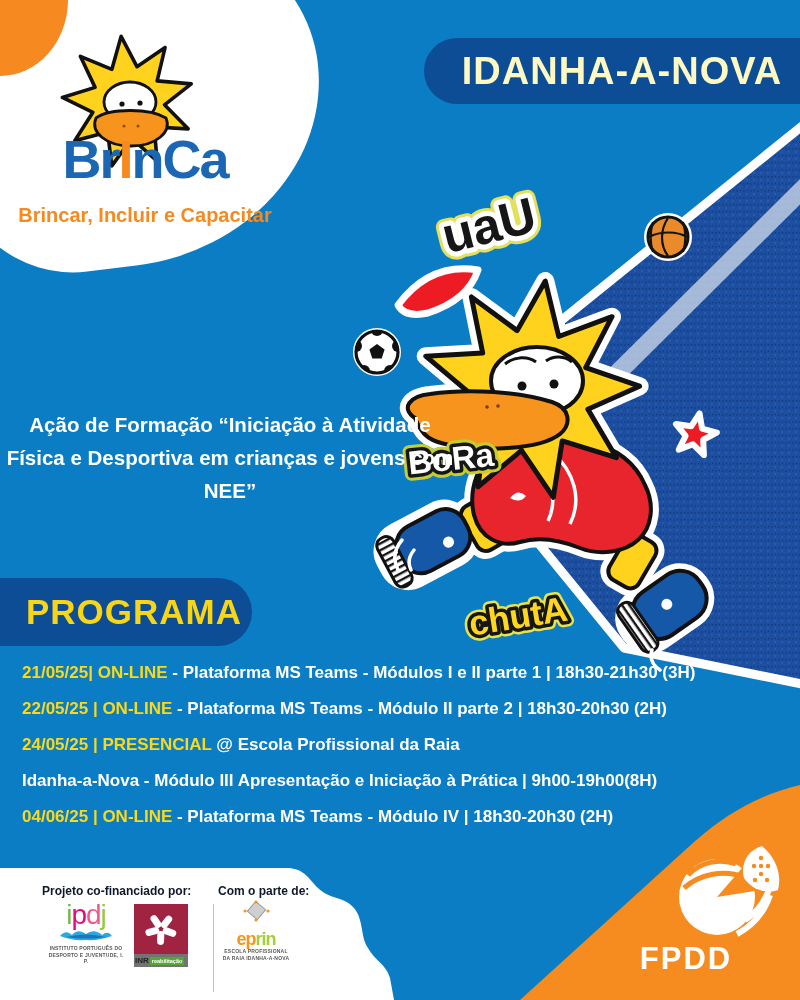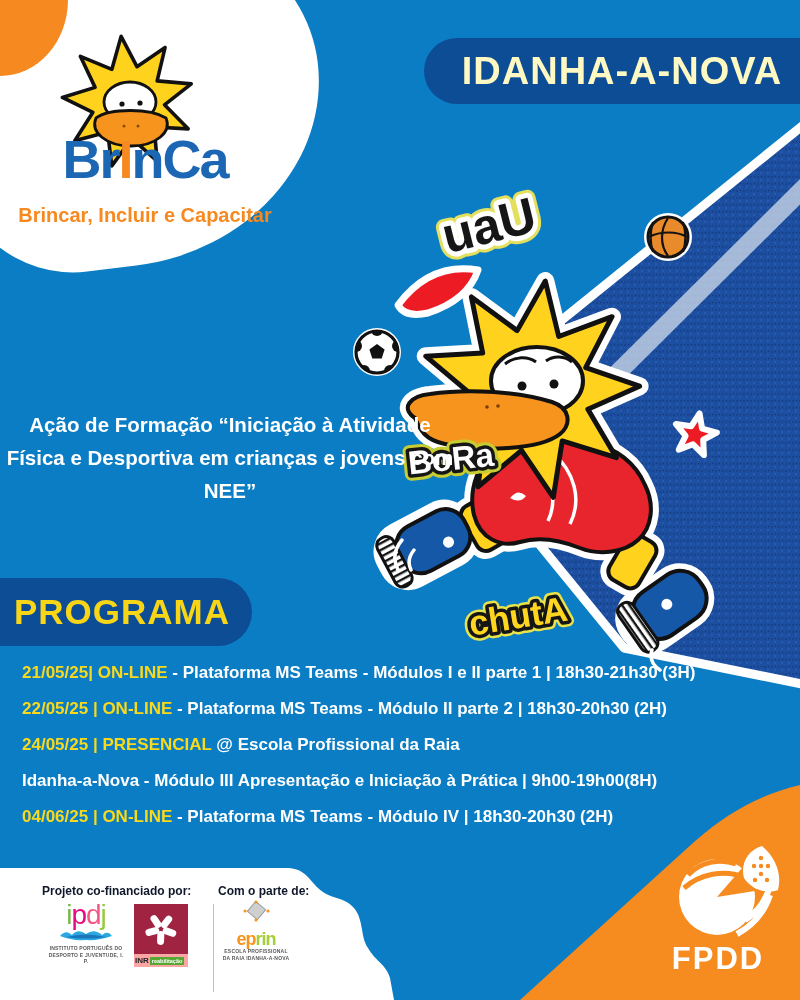--- a/index.html
+++ b/index.html
@@ -14,46 +14,46 @@
                font-size:54px;font-weight:800;letter-spacing:-2px;color:#1c67b4;line-height:1;}
   .brinca-word .mid{color:#f6891f;}
   .brinca-tag{position:absolute;left:16px;top:204px;width:258px;text-align:center;
               font-size:20px;font-weight:800;color:#f6891f;}
   
   .loc-banner{position:absolute;left:424px;top:38px;width:396px;height:66px;background:#0d4d95;
               border-radius:33px 0 0 33px;display:flex;align-items:center;justify-content:center;}
   .loc-banner span{color:#fef9c3;font-size:38px;font-weight:800;letter-spacing:1px;}
   .prog-banner{position:absolute;left:0;top:578px;width:252px;height:68px;background:#0d4d95;
                border-radius:0 34px 34px 0;display:flex;align-items:center;}
-  .prog-banner span{color:#f9d517;font-size:35px;font-weight:800;padding-left:14px;letter-spacing:1px;}
+  .prog-banner span{color:#f9d517;font-size:35px;font-weight:800;padding-left:26px;letter-spacing:1px;}
   
   .title{position:absolute;left:5px;top:408px;width:450px;text-align:center;
          font-size:20.5px;font-weight:800;color:#fff;line-height:1.62;}
   
   .sched{position:absolute;left:22px;top:664px;width:762px;}
   .sched-line{font-size:17px;font-weight:800;color:#fff;margin-bottom:19px;white-space:nowrap;line-height:1;}
   .sched-line .hl{color:#f9d91c;}
   
   .decor{position:absolute;left:0;top:0;width:800px;height:1000px;pointer-events:none;}
   .decor text{font-family:"Liberation Sans",sans-serif;font-weight:800;}
   .sil{fill:#fff;stroke:#fff;stroke-width:16;stroke-linejoin:round;stroke-linecap:round;}
   
-  .fpdd-label{position:absolute;left:652px;top:941px;width:132px;text-align:center;
+  .fpdd-label{position:absolute;left:620px;top:941px;width:132px;text-align:center;
               font-size:31px;font-weight:800;color:#fff;letter-spacing:2px;}
   
   .footer{position:absolute;left:0;top:860px;width:400px;height:140px;}
   .footer-bg{position:absolute;left:0;top:0;}
   .flabel{position:absolute;top:24px;font-size:12px;font-weight:700;color:#0f172a;}
   .tiny{font-size:5px;line-height:1.3;color:#5a5a5a;text-transform:uppercase;
         letter-spacing:.2px;text-align:center;font-weight:700;}
   .ipdj{position:absolute;left:48px;top:42px;width:76px;text-align:center;}
   .ipdj-word{font-size:28px;font-weight:400;letter-spacing:-1px;line-height:.9;}
   .inr{position:absolute;left:134px;top:44px;width:56px;}
   .inr-sq{width:54px;height:50px;background:#a02342;display:flex;align-items:center;justify-content:center;}
-  .inr-strip{width:54px;height:13px;background:#fca5a5;display:flex;align-items:center;gap:1px;}
+  .inr-strip{width:54px;height:13px;background:#737373;display:flex;align-items:center;gap:1px;}
   .inr-name{font-size:8px;font-weight:800;color:#222;padding-left:1px;}
   .inr-cap{background:#56a832;color:#fff;font-size:5.5px;font-weight:800;padding:1px 2px;}
   .fdivider{position:absolute;left:213px;top:44px;width:1px;height:88px;background:#c2c2c2;}
   .eprin{position:absolute;left:222px;top:40px;width:68px;text-align:center;}
   .eprin-word{font-size:18px;font-weight:800;letter-spacing:-1px;line-height:1;}
   .eprin-word .ep{color:#f7941d;}
   .eprin-word .rin{color:#a6ce39;}
   .cefop{position:absolute;left:298px;top:46px;width:86px;height:78px;}
   .cefop-words{position:absolute;left:0;top:2px;font-size:11px;font-weight:800;color:#161616;line-height:11px;}
   .cefop-bar{position:absolute;left:42px;top:6px;width:6px;height:54px;background:#111;}

